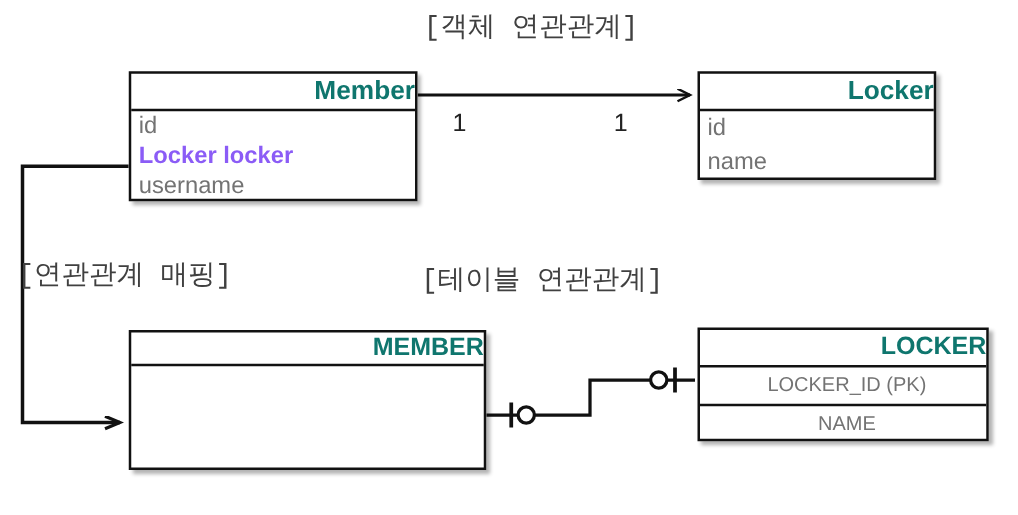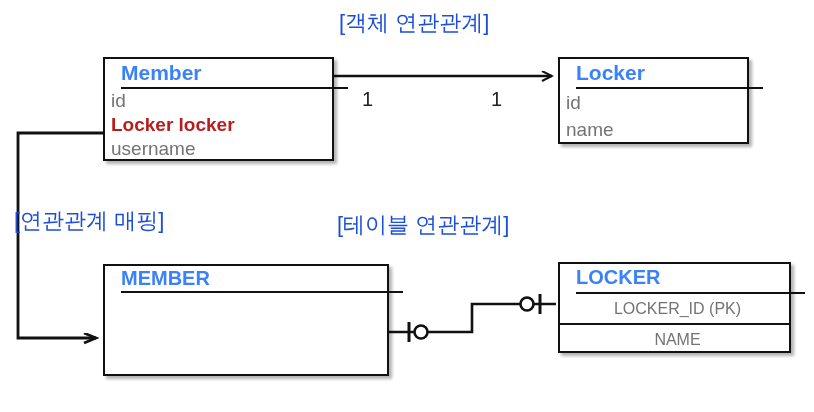--- a/index.html
+++ b/index.html
@@ -22,25 +22,25 @@
     left: 0;
     top: 0;
     width: 814px;
     height: 412px;
     pointer-events: none;
   }
 
   
   .caption {
     position: absolute;
-    color: #1d4ed8;
+    color: #404040;
     font-size: 22px;
     line-height: 26px;
     white-space: nowrap;
-    font-family: Liberation Sans, sans-serif;
+    font-family: Liberation Mono, monospace;
   }
   #caption-object      { left: 339px; top: 10px; }
   #caption-mapping     { left: 14px;  top: 208px; text-align: center; }
   #caption-table       { left: 337px; top: 212px; }
 
   
   .mult {
     position: absolute;
     color: #222;
     font-size: 20px;
@@ -54,45 +54,44 @@
   .entity {
     position: absolute;
     box-sizing: border-box;
     background: #ffffff;
     border: 2.5px solid #111111;
     box-shadow: 3px 3px 3px rgba(0,0,0,0.30);
   }
   .entity .title {
     box-sizing: border-box;
     width: 100%;
-    text-align: left;
+    text-align: right;
     font-weight: bold;
-    color: #3b82f6;
+    color: #0f766e;
     border-bottom: 2.5px solid #111111;
     font-family: "Liberation Sans", sans-serif;
     white-space: nowrap;
     overflow: hidden;
-    margin-left: 16px;
   }
   .entity .compartment {
     box-sizing: border-box;
     width: 100%;
   }
   .entity .compartment.divided {
     border-bottom: 2.5px solid #111111;
   }
   .entity .attr {
     color: #737373;
     white-space: nowrap;
     overflow: hidden;
     padding-left: 6px;
     font-family: "Liberation Sans", sans-serif;
   }
   .entity .attr.strong {
-    color: #b91c1c;
+    color: #8b5cf6;
     font-weight: bold;
   }
 
   
   #entity-member-class { left: 103px; top: 57px; width: 231px; height: 104px; }
   #entity-member-class .title { height: 30px; line-height: 27px; font-size: 21px; }
   #entity-member-class .attr  { height: 24px; line-height: 24px; font-size: 19px; }
 
   #entity-locker-class { left: 558px; top: 57px; width: 191px; height: 87px; }
   #entity-locker-class .title { height: 30px; line-height: 27px; font-size: 21px; }

